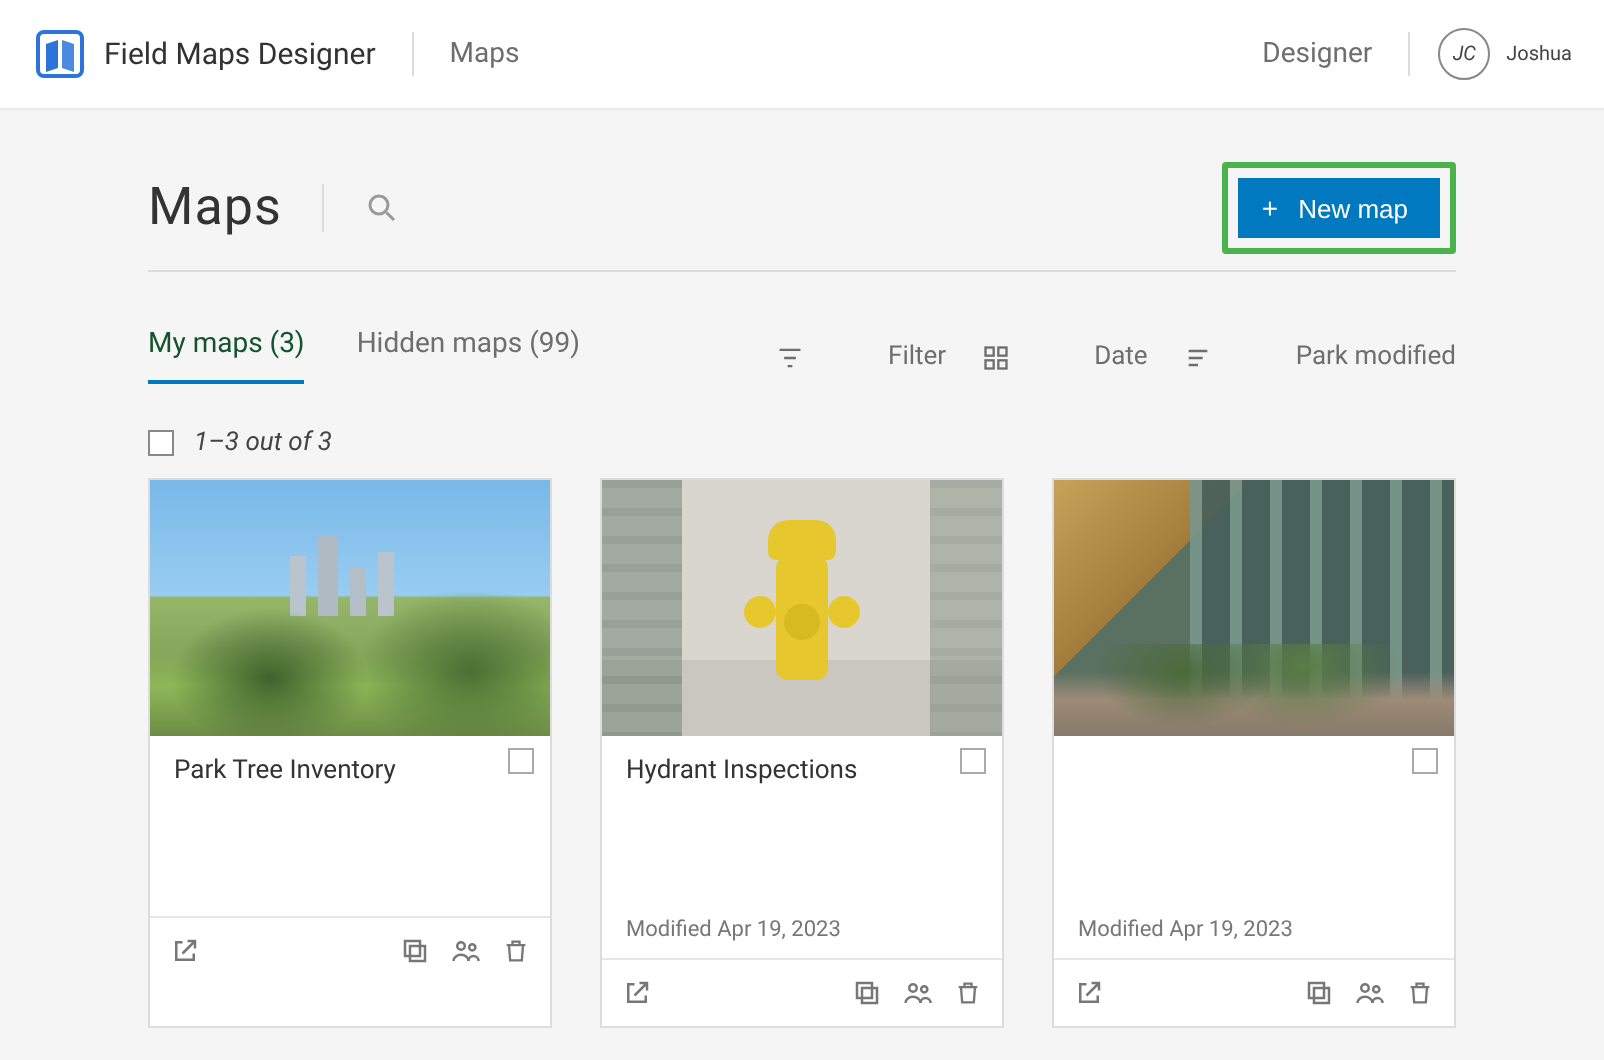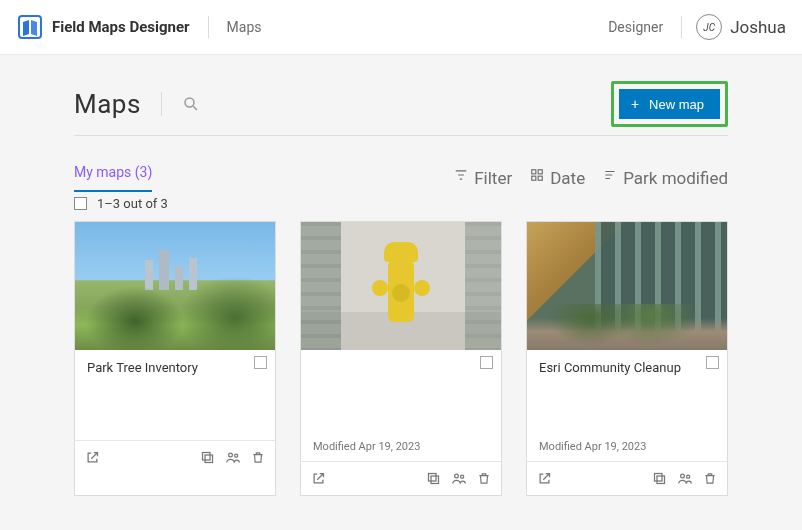--- a/index.html
+++ b/index.html
@@ -17,33 +17,33 @@
     display: flex;
     align-items: center;
     padding: 0 16px 0 18px;
     border-bottom: 1px solid #eaeaea;
   }
   .logo {
     width: 24px; height: 24px;
     margin-right: 10px;
     display: flex; align-items: center; justify-content: center;
   }
-  .app-title { font-size: 15px; color: #323232; font-weight: 700; }
+  .app-title { font-size: 15px; color: #323232; font-weight: 400; }
   .top-divider {
     width: 1px; height: 22px; background: #dcdcdc; margin: 0 18px;
   }
   .nav-link { font-size: 14px; color: #6e6e6e; }
   .top-spacer { flex: 1; }
   .resources { font-size: 14px; color: #6e6e6e; margin-right: 18px; }
   .avatar {
     width: 26px; height: 26px; border-radius: 50%; border: 1px solid #888;
     display: flex; align-items: center; justify-content: center;
     font-size: 10px; color: #444; margin-right: 8px; font-style: italic;
   }
-  .username { font-size: 17px; color: #444; }
+  .username { font-size: 10px; color: #444; }
 
   .content {
     padding: 26px 74px 0 74px;
   }
   .page-header-row {
     display: flex; align-items: center; justify-content: space-between;
     border-bottom: 1px solid #dcdcdc;
     padding-bottom: 8px;
   }
   .left-head {
@@ -73,31 +73,31 @@
     display: flex; align-items: center; margin-top: 28px;
     font-size: 14px;
   }
   .tab {
     padding-bottom: 10px;
     margin-right: 26px;
     color: #6e6e6e;
     cursor: pointer;
     border-bottom: 2px solid transparent;
   }
-  .tab.active { color: #8b5cf6; border-bottom-color: #0079c1; }
+  .tab.active { color: #14532d; border-bottom-color: #0079c1; }
   .tabs-spacer { flex: 1; }
   .toolbar-item {
-    display: flex; align-items: flex-start; color: #6e6e6e;
-    font-size: 17px; margin-left: 18px; cursor: pointer;
+    display: flex; align-items: flex-end; color: #6e6e6e;
+    font-size: 13px; margin-left: 18px; cursor: pointer; gap: 36px;
   }
   .toolbar-item svg, .toolbar-item .ticon { margin-right: 6px; }
 
   .selection-row {
-    display: flex; align-items: center; margin-top: 4px;
-    font-size: 13px; color: #444;
+    display: flex; align-items: center; margin-top: 22px;
+    font-size: 13px; color: #444; font-style: italic;
   }
   .selection-row .chk {
     width: 13px; height: 13px; border: 1px solid #888; margin-right: 10px;
     background: #fff;
   }
 
   .cards {
     display: flex; gap: 24px; margin-top: 10px;
   }
   .card {
@@ -250,20 +250,21 @@
     <div class="new-map-wrap">
       <button class="new-map-btn">
         <span class="plus">+</span>
         <span>New map</span>
       </button>
     </div>
   </div>
 
   <div class="tabs-row">
     <div class="tab active">My maps (3)</div>
+    <div class="tab">Hidden maps (99)</div>
     <div class="tabs-spacer"></div>
     <div class="toolbar-item">
       <svg class="ticon" width="14" height="14" viewBox="0 0 24 24" fill="none" stroke="#6e6e6e" stroke-width="2">
         <path d="M3 5h18M7 12h10M10 19h4"></path>
       </svg>
       <span>Filter</span>
     </div>
     <div class="toolbar-item">
       <svg class="ticon" width="14" height="14" viewBox="0 0 24 24" fill="none" stroke="#6e6e6e" stroke-width="2">
         <rect x="3" y="3" width="7" height="7"></rect>
@@ -331,20 +332,21 @@
         <div class="hydrant">
             <div class="cap"></div>
             <div class="body"></div>
             <div class="nozzle l"></div>
             <div class="nozzle r"></div>
             <div class="front"></div>
           </div>
       </div>
       <div class="card-body">
         <div class="card-check"></div>
+        <div class="card-title">Hydrant Inspections</div>
       </div>
       <div class="card-modified">Modified Apr 19, 2023</div>
       <div class="card-actions">
         <span class="left-act">
           <svg width="15" height="15" viewBox="0 0 24 24" fill="none" stroke="#777" stroke-width="2">
               <path d="M14 4h6v6M20 4L10 14"></path>
               <path d="M19 14v5H5V5h5"></path>
             </svg>
         </span>
         <span class="spacer"></span>
@@ -367,21 +369,20 @@
               <path d="M4 7h16M9 7V4h6v3M6 7l1 13h10l1-13"></path>
             </svg>
         </span>
       </div>
     </div>
 
     <div class="card">
       <div class="thumb thumb3"></div>
       <div class="card-body">
         <div class="card-check"></div>
-        <div class="card-title">Esri Community Cleanup</div>
       </div>
       <div class="card-modified">Modified Apr 19, 2023</div>
       <div class="card-actions">
         <span class="left-act">
           <svg width="15" height="15" viewBox="0 0 24 24" fill="none" stroke="#777" stroke-width="2">
               <path d="M14 4h6v6M20 4L10 14"></path>
               <path d="M19 14v5H5V5h5"></path>
             </svg>
         </span>
         <span class="spacer"></span>

